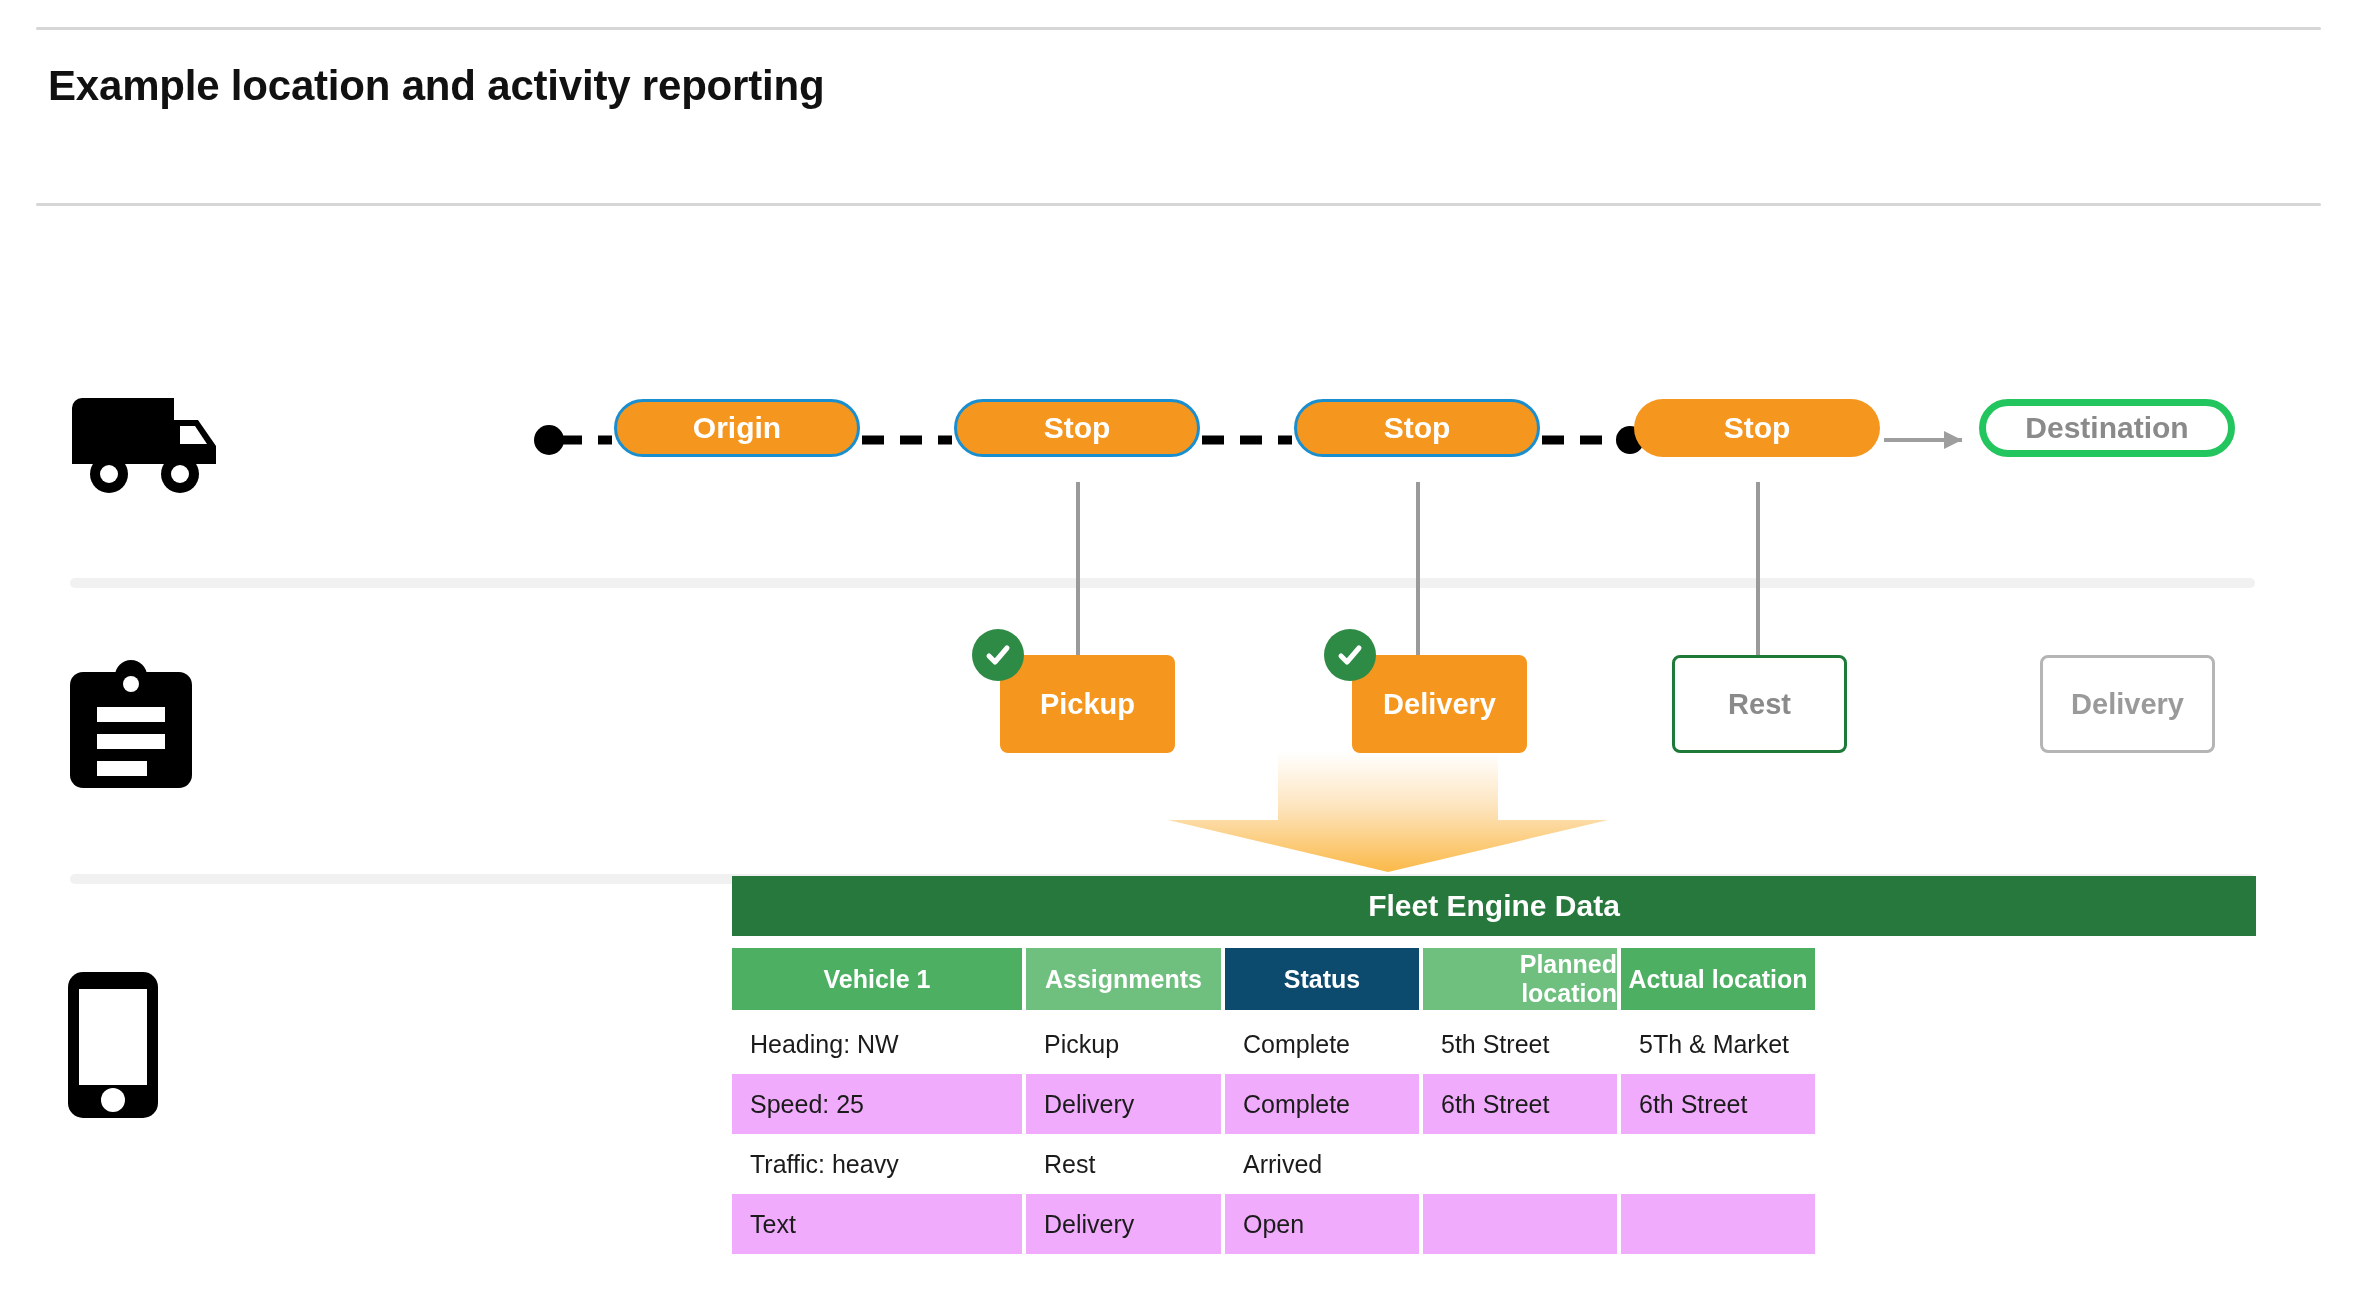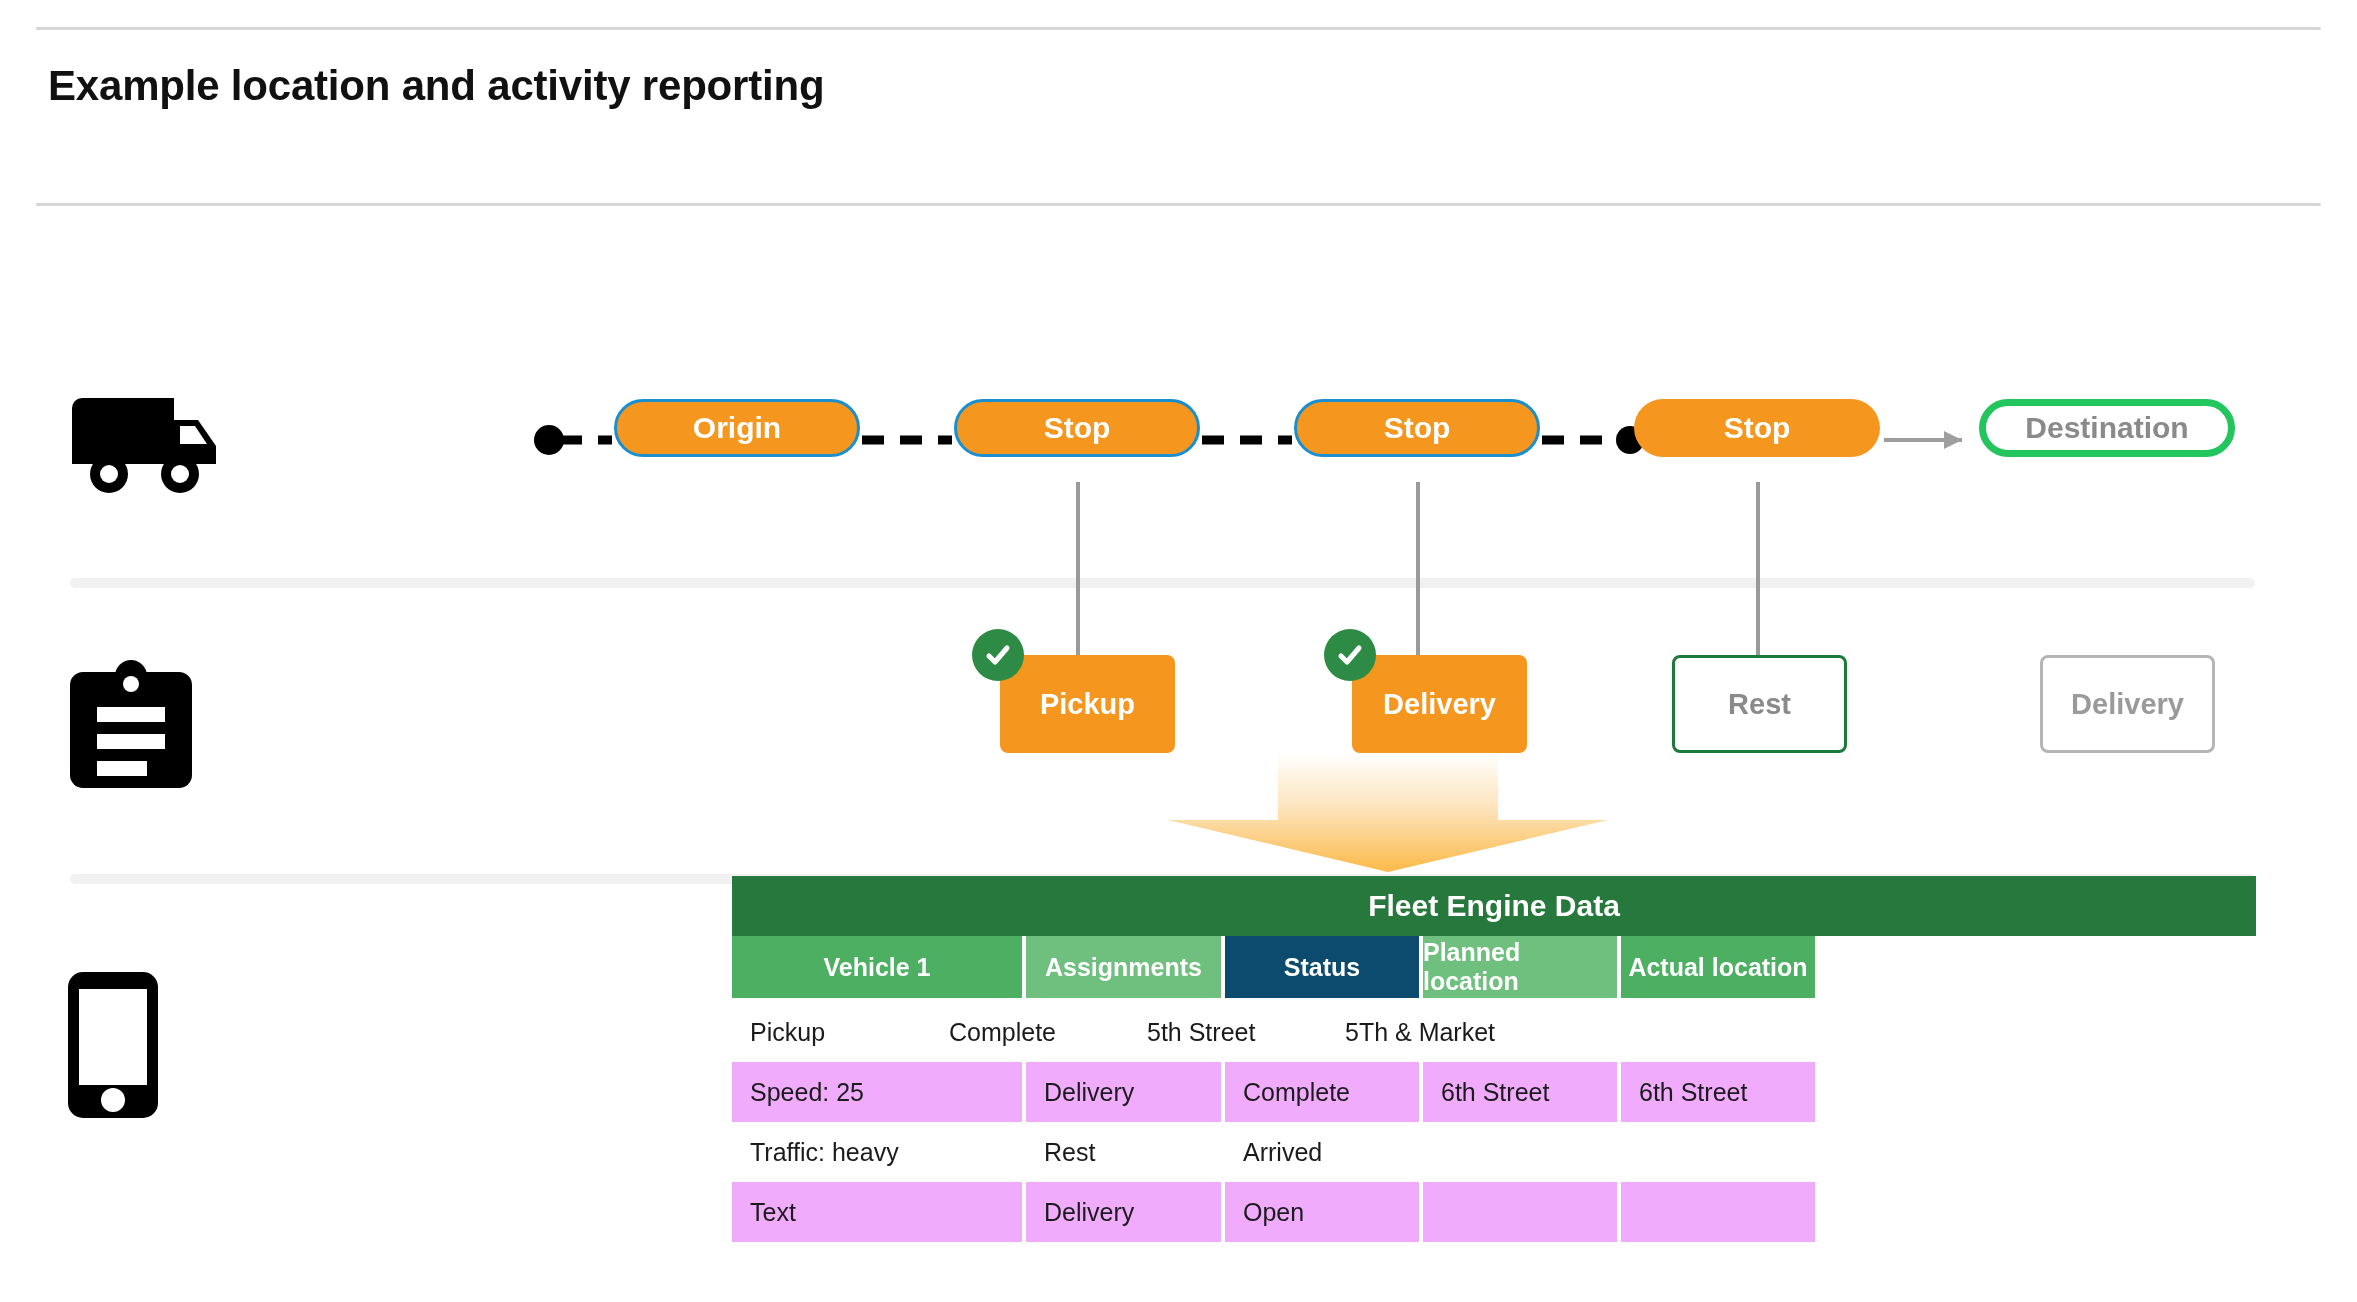--- a/index.html
+++ b/index.html
@@ -142,21 +142,22 @@
     color: #ffffff;
     font-size: 30px;
     font-weight: 700;
     display: flex;
     align-items: center;
     justify-content: center;
   }
   .tbl-headrow {
     display: flex;
     gap: 4px;
-    margin-top: 0;
+    margin-top: 12px;
+    text-align: right;
   }
   .tbl-headrow .hc {
     height: 62px;
     display: flex;
     align-items: center;
     justify-content: center;
     color: #ffffff;
     font-size: 25px;
     font-weight: 700;
     box-sizing: border-box;
@@ -304,20 +305,21 @@
   <div class="tbl-headrow">
     <div class="hc c0" style="background:#4CAF62;">Vehicle 1</div>
     <div class="hc c1" style="background:#6FBF7F;">Assignments</div>
     <div class="hc c2" style="background:#0c4a6e;">Status</div>
     <div class="hc c3" style="background:#6FBF7F;">Planned location</div>
     <div class="hc c4" style="background:#4CAF62;">Actual location</div>
   </div>
 
   <div class="tbl-body">
     <div class="tbl-row">
+      <div class="bc c0">Heading: NW</div>
       <div class="bc c1">Pickup</div>
       <div class="bc c2">Complete</div>
       <div class="bc c3">5th Street</div>
       <div class="bc c4">5Th &amp; Market</div>
     </div>
     <div class="tbl-row alt">
       <div class="bc c0">Speed: 25</div>
       <div class="bc c1">Delivery</div>
       <div class="bc c2">Complete</div>
       <div class="bc c3">6th Street</div>

